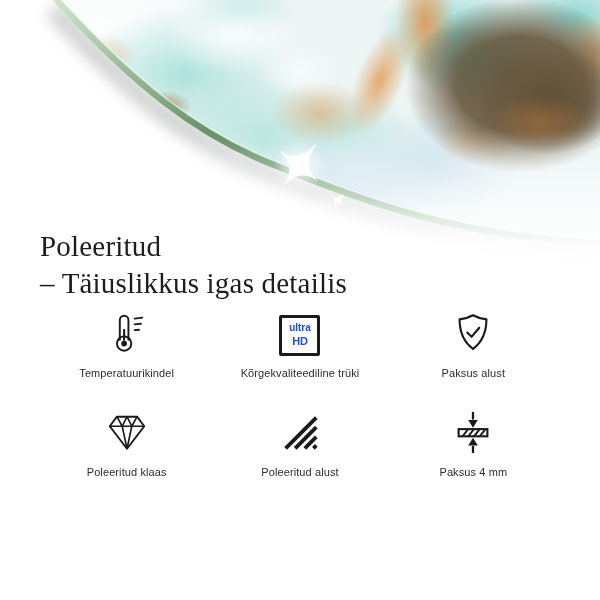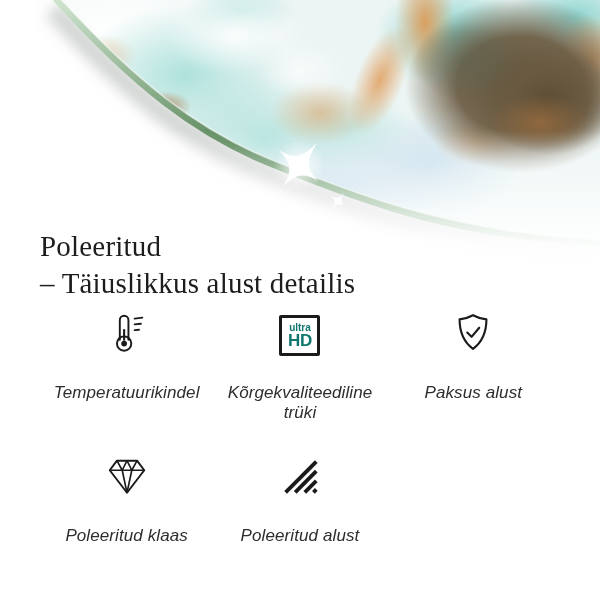--- a/index.html
+++ b/index.html
@@ -51,39 +51,38 @@
     align-items: center;
     text-align: center;
   }
   .icon-wrap {
     height: 46px;
     display: flex;
     align-items: flex-end;
     justify-content: center;
   }
   .feature .label {
-    margin-top: 27px;
-    font-size: 17px;
+    margin-top: 11px;
+    font-size: 11px;
     letter-spacing: 0.1px;
     color: #2d2d2f;
-    font-style: italic;
   }
   .uhd-box {
     width: 41px; height: 41px;
     border: 3px solid #1a1a1a;
     border-radius: 2px;
     display: flex;
     flex-direction: column;
     align-items: center;
     justify-content: center;
-    color: #0f766e;
+    color: #1d4ed8;
     background: #ffffff;
   }
   .uhd-top { font-size: 10px; font-weight: 700; line-height: 11px; }
-  .uhd-bottom { font-size: 17px; font-weight: 800; line-height: 16px; letter-spacing: -0.3px; }
+  .uhd-bottom { font-size: 11px; font-weight: 800; line-height: 16px; letter-spacing: -0.3px; }
 </style>
 </head>
 <body>
 
 <div class="canvas">
 
   <div class="hero">
     <svg width="600" height="280" viewBox="0 0 600 280">
       <defs>
         <clipPath id="plateClip">
@@ -183,21 +182,21 @@
       <g transform="translate(338,201) scale(0.35)">
         <path d="M0,-30 C2,-8 8,-2 24,0 C8,2 2,8 0,26 C-2,8 -8,2 -26,0 C-8,-2 -2,-8 0,-30 Z" fill="#ffffff" opacity="0.85" transform="rotate(38)"></path>
       </g>
     </svg>
   </div>
 
   <div class="content">
 
     <h1 class="title">
       <div>Poleeritud</div>
-      <div>– Täiuslikkus alust detailis</div>
+      <div>– Täiuslikkus igas detailis</div>
     </h1>
 
 
     <div class="features">
 
       <div class="feature">
         <div class="icon-wrap">
           <svg width="46" height="46" viewBox="0 0 48 48" fill="none" stroke="#1a1a1a" stroke-width="2">
             <path d="M16.5,31 V10.5 a4.5,4.5 0 0 1 9,0 V31" stroke-linecap="round"></path>
             <circle cx="21" cy="35" r="7.5"></circle>
@@ -246,16 +245,29 @@
           <svg width="46" height="46" viewBox="0 0 48 48" fill="none" stroke="#1a1a1a" stroke-width="4">
             <path d="M9,41 L41,9"></path>
             <path d="M19,41 L41,19"></path>
             <path d="M29,41 L41,29"></path>
             <path d="M38,41 L41,38"></path>
           </svg>
         </div>
         <div class="label">Poleeritud alust</div>
       </div>
 
+      <div class="feature">
+        <div class="icon-wrap">
+          <svg width="46" height="46" viewBox="0 0 48 48" fill="none" stroke="#1a1a1a" stroke-width="2.2">
+            <line x1="24" y1="3" x2="24" y2="11" stroke-width="2.4"></line>
+            <path d="M19,11.5 L29,11.5 L24,19.5 Z" fill="#1a1a1a" stroke="none"></path>
+            <rect x="9" y="21" width="30" height="7.5"></rect>
+            <path d="M13,28.5 L19,21 M19,28.5 L25,21 M25,28.5 L31,21 M31,28.5 L37,21" stroke-width="2"></path>
+            <path d="M19,38 L29,38 L24,30 Z" fill="#1a1a1a" stroke="none"></path>
+            <line x1="24" y1="38.5" x2="24" y2="46" stroke-width="2.4"></line>
+          </svg>
+        </div>
+        <div class="label">Paksus 4 mm</div>
+      </div>
 
     </div>
   </div>
 </div>
 
 </body></html>

